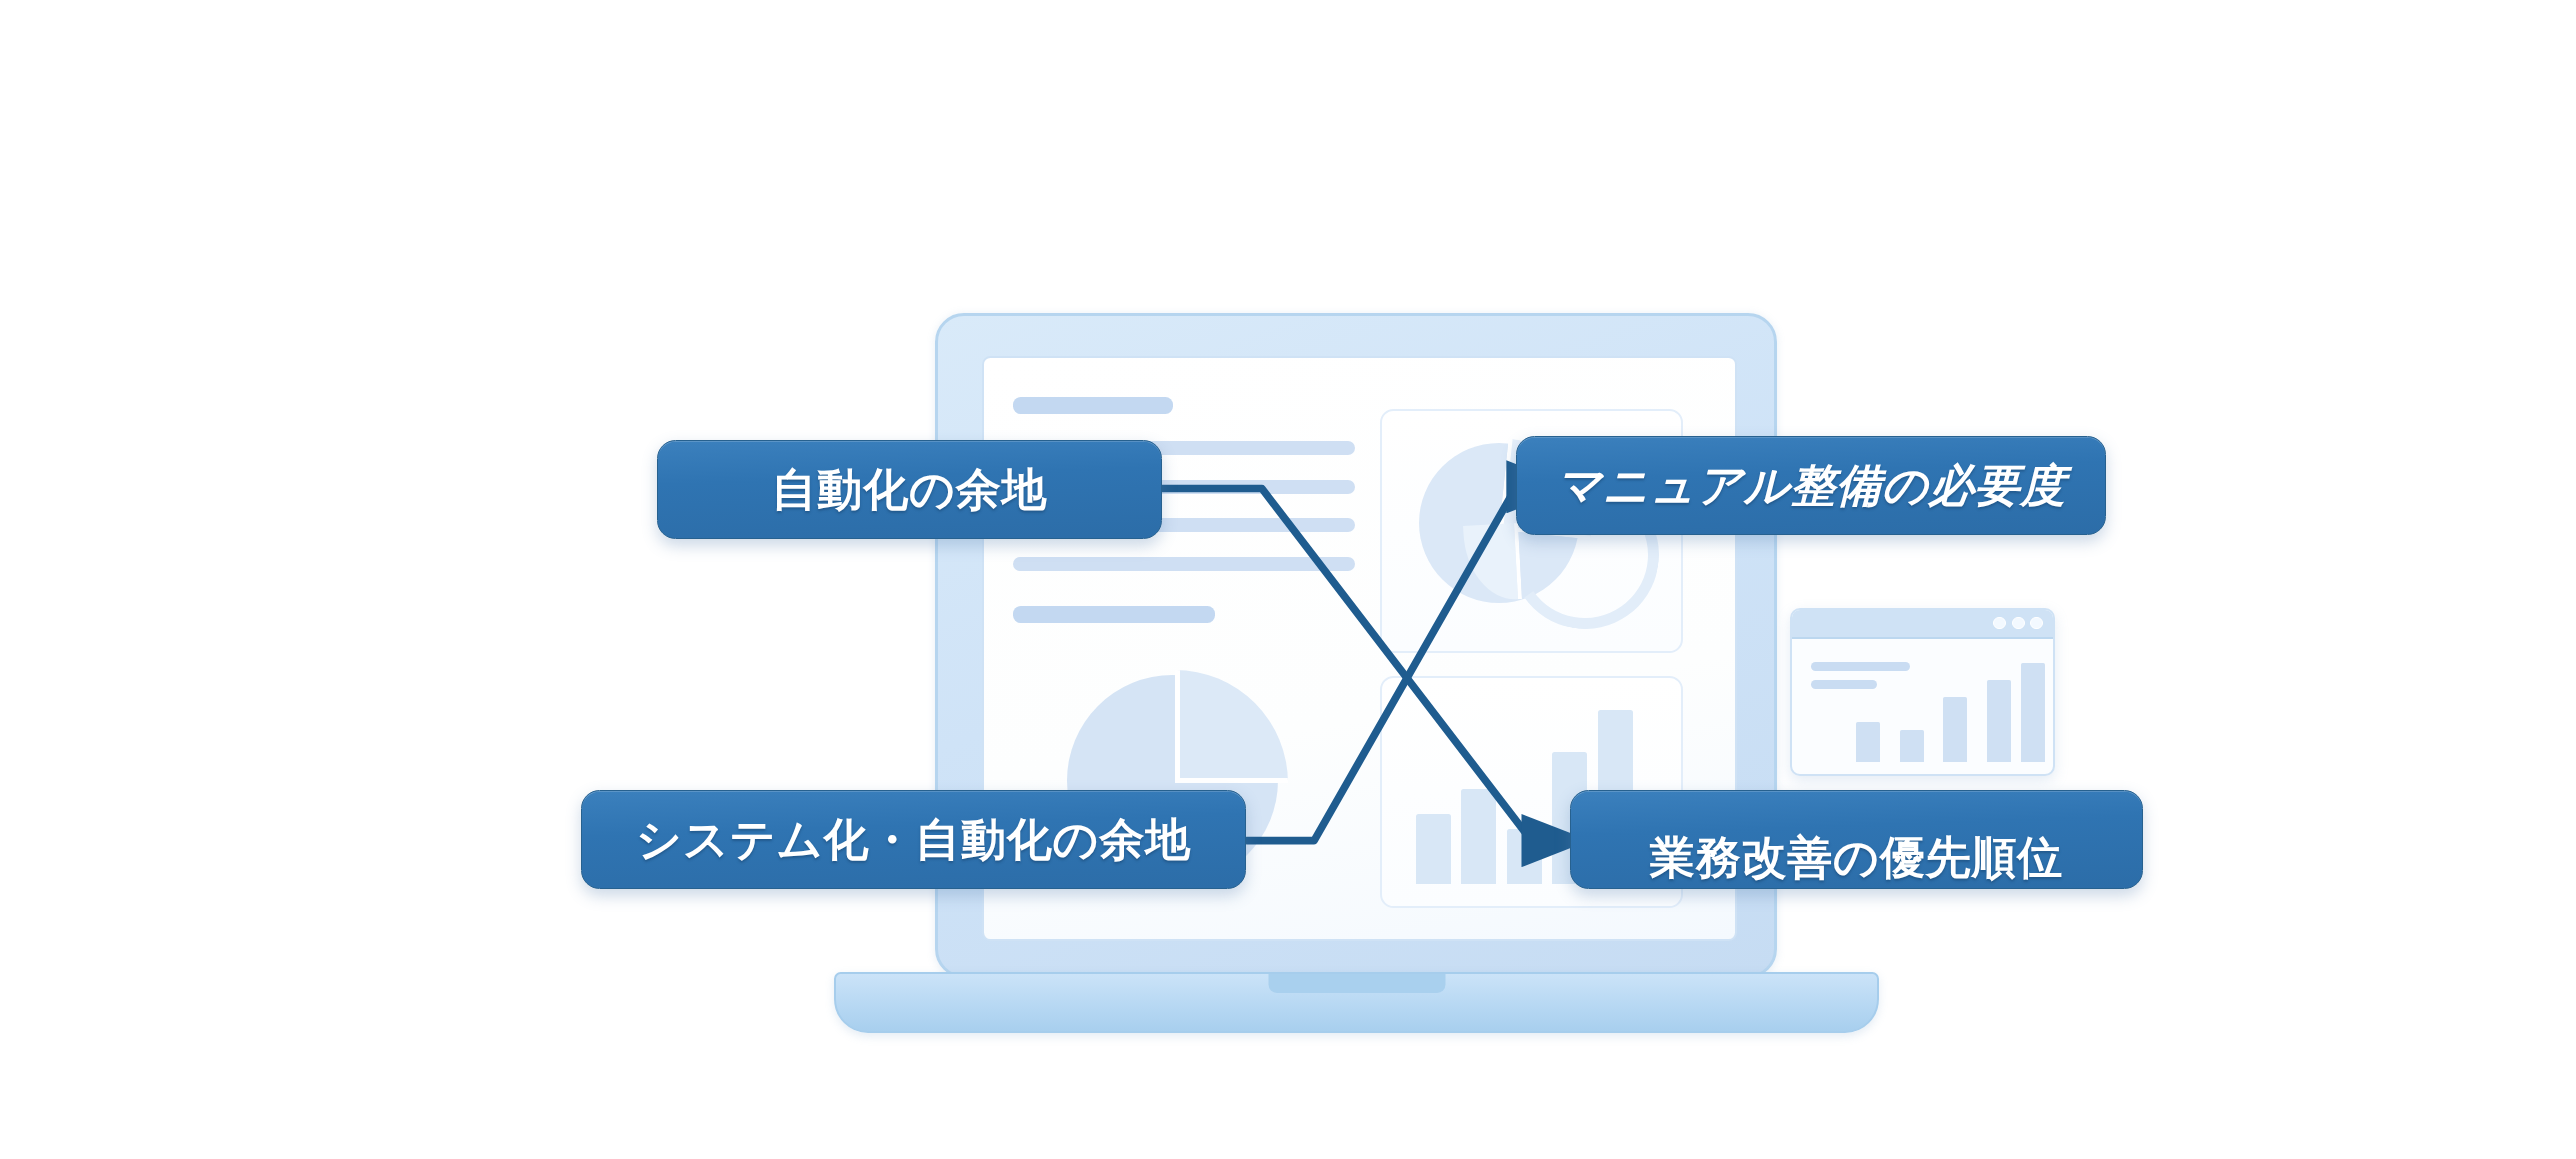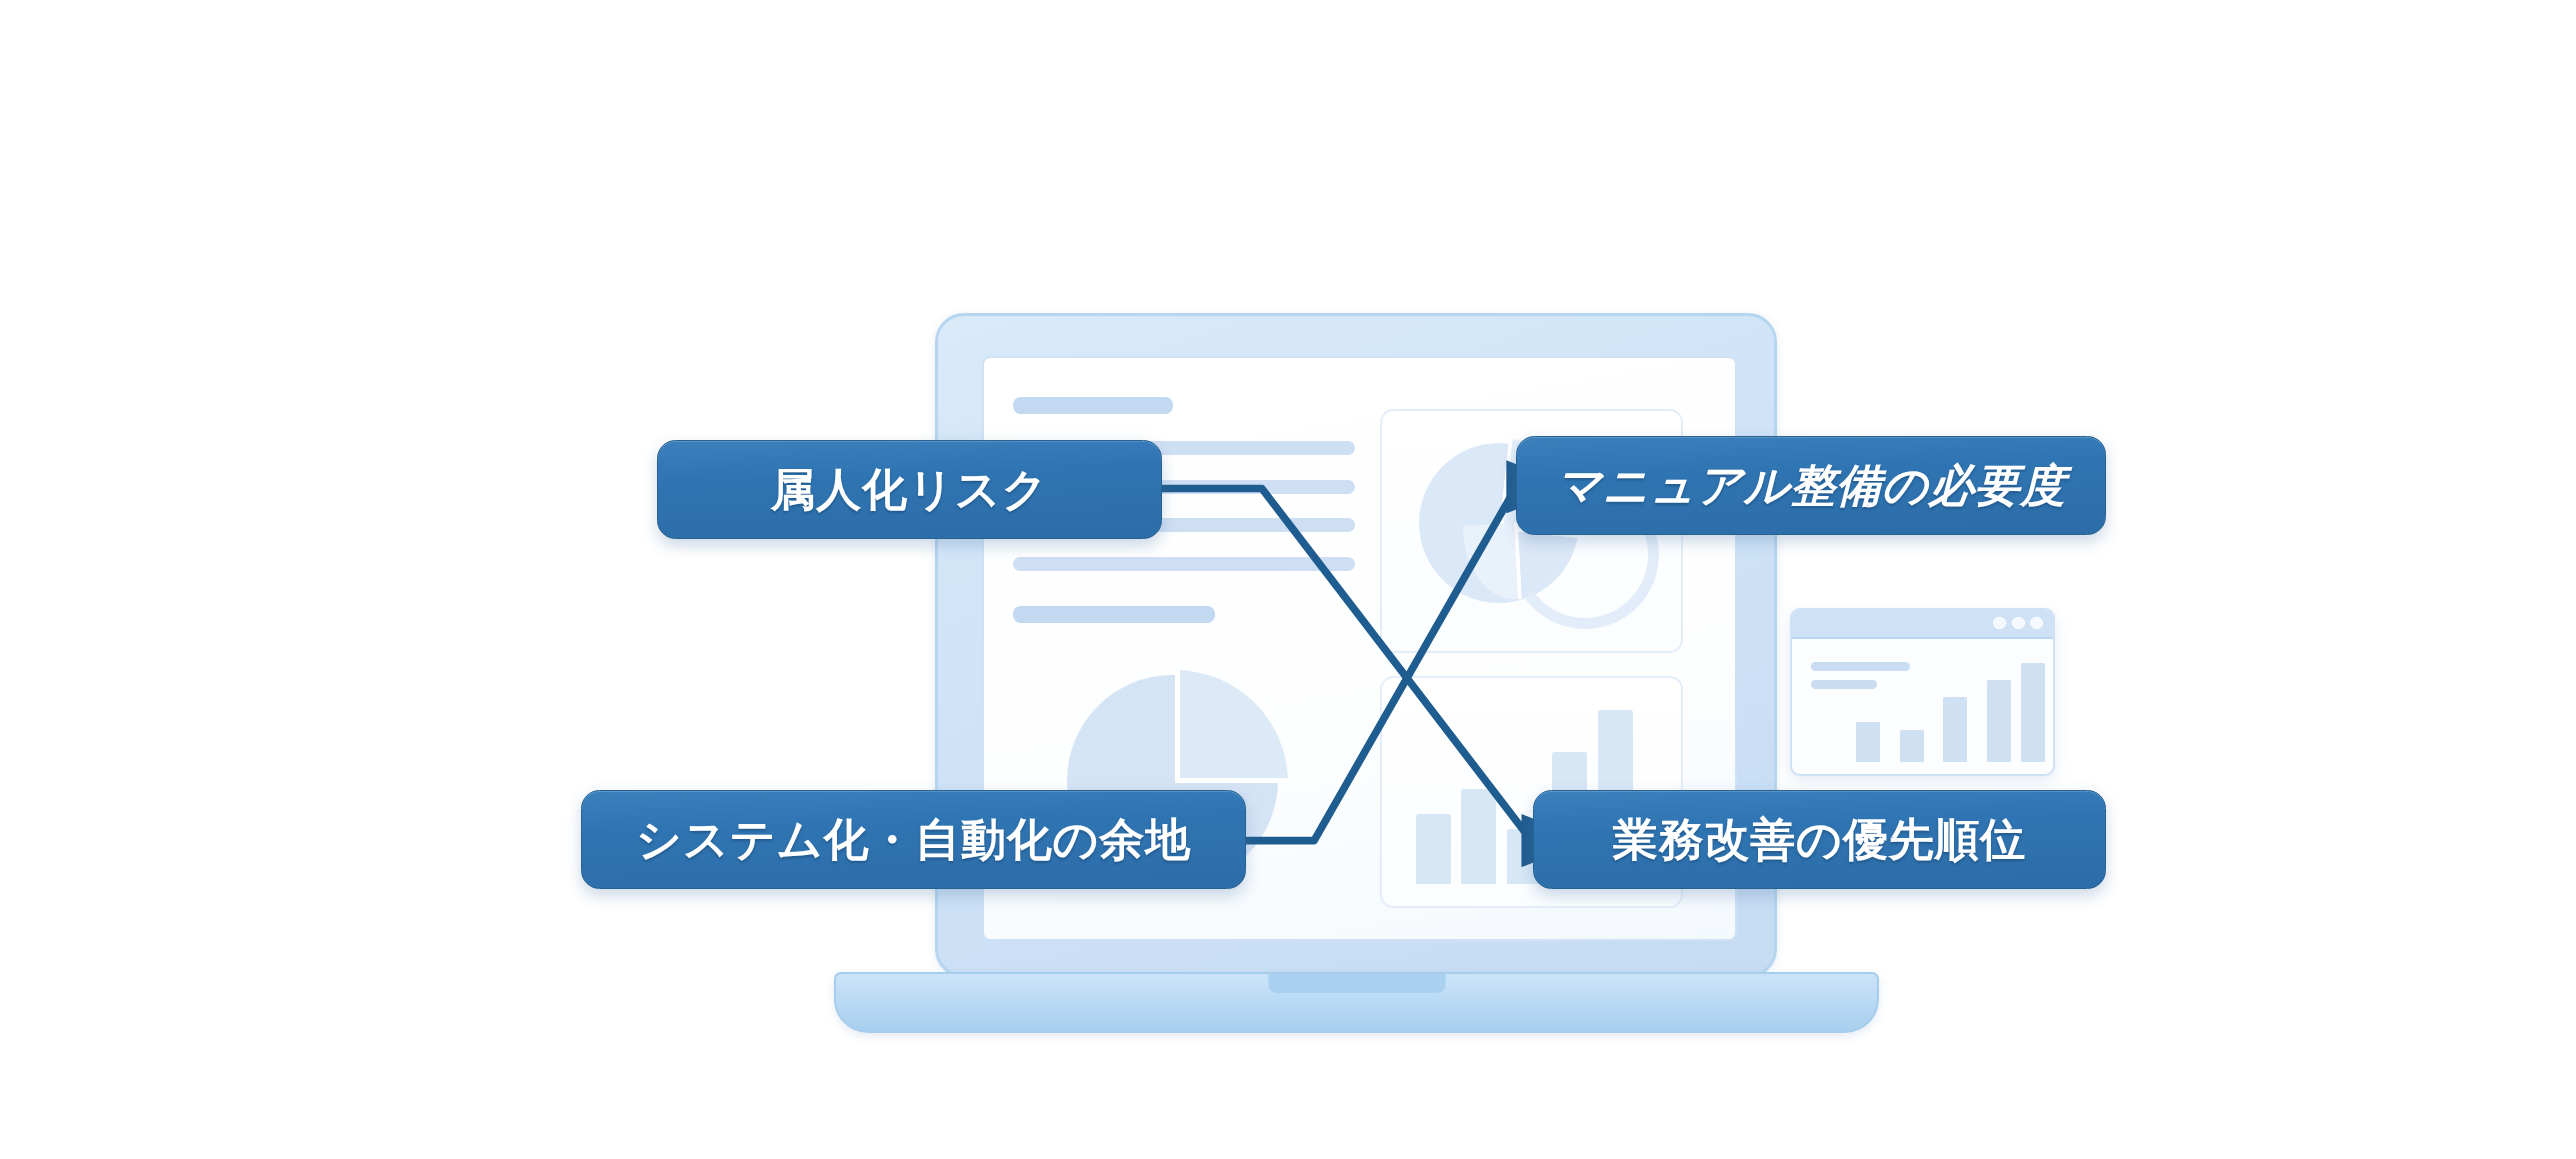--- a/index.html
+++ b/index.html
@@ -260,21 +260,21 @@
     color: #ffffff;
     font-size: 45px;
     font-weight: bold;
     letter-spacing: 0.8px;
     white-space: nowrap;
     text-shadow: 0 1.7px 2.5px rgba(20,60,100,0.45);
   }
   #badge-risk      { left: 657px;  top: 440px;  width: 505px; height: 99px; }
   #badge-manual    { left: 1516px; top: 436px;  width: 590px; height: 99px; font-style: italic; }
   #badge-system    { left: 581px;  top: 790px;  width: 665px; height: 99px; }
-  #badge-priority  { left: 1533px; top: 790px;  width: 573px; height: 99px; }
+  #badge-priority  { left: 1570px; top: 790px;  width: 573px; height: 99px; align-items: flex-end; }
 </style>
 </head>
 <body>
 
 <div id="stage">
 
   <div class="laptop-wrap">
 
     <div class="laptop-lid">
 
@@ -347,21 +347,21 @@
         <polygon points="0 0, 9 3.5, 0 7" fill="#1f5c8f"></polygon>
       </marker>
     </defs>
 
     <path d="M 1380 580 L 1498 580 L 1818 998 L 1880 998" fill="none" stroke="#1f5c8f" stroke-width="9" stroke-linejoin="round" stroke-linecap="round" marker-end="url(#arrowhead)"></path>
 
     <path d="M 1480 998 L 1560 998 L 1800 578 L 1862 578" fill="none" stroke="#1f5c8f" stroke-width="9" stroke-linejoin="round" stroke-linecap="round" marker-end="url(#arrowhead)"></path>
   </svg>
 
   <div class="badge" id="badge-risk">
-    <span class="badge-label">属人化リスク</span>
+    <span class="badge-label">自動化の余地</span>
   </div>
 
   <div class="badge" id="badge-manual">
     <span class="badge-label">マニュアル整備の必要度</span>
   </div>
 
   <div class="badge" id="badge-system">
     <span class="badge-label">システム化・自動化の余地</span>
   </div>
 

